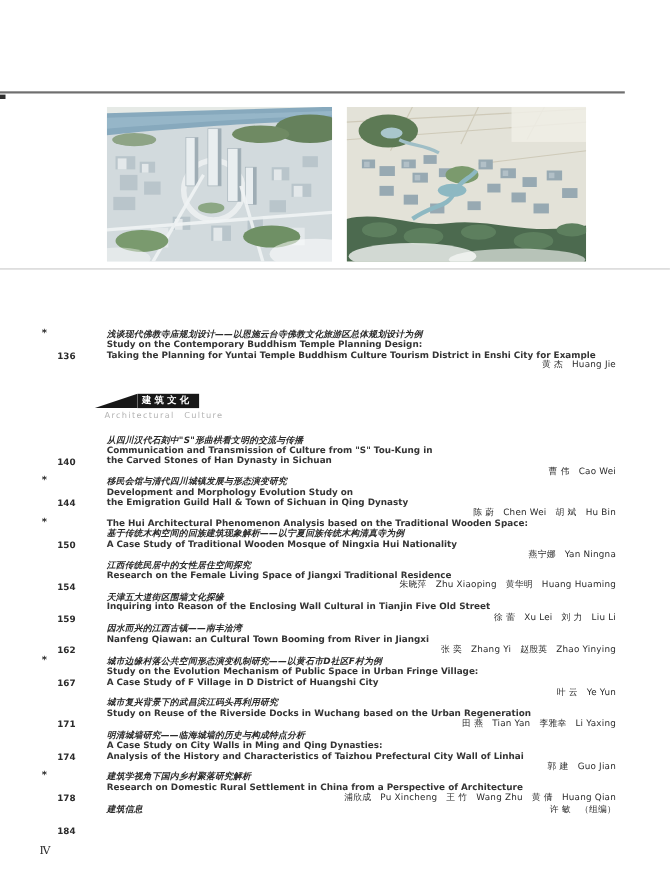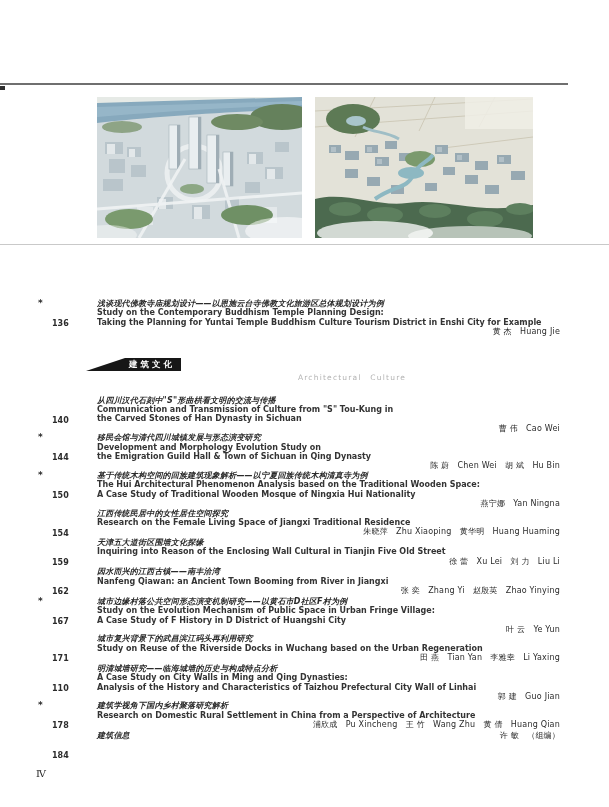--- a/index.html
+++ b/index.html
@@ -34,21 +34,21 @@
   .entry.inline .ebody{display:flex;justify-content:space-between;align-items:baseline;}
   .entry.inline .authors{flex:0 0 auto;}
   .entry.inline .cn{flex:0 1 auto;}
 
   
   .banner{margin:21px 0 13px 86px;}
   .banner-row{display:flex;align-items:stretch;height:13px;width:auto;text-align:right;}
   .wedge{width:39px;height:13px;fill:#171717;flex:0 0 auto;}
   .banner-box{background:#171717;color:#ffffff;font-size:8.5px;font-weight:700;
     letter-spacing:3px;line-height:13px;padding:0 6px 0 4px;white-space:nowrap;}
-  .banner-en{color:#b3b3b3;font-size:7.5px;letter-spacing:1.2px;margin:2px 0 0 9px;white-space:nowrap;text-align:center;}
+  .banner-en{color:#b3b3b3;font-size:7.5px;letter-spacing:1.2px;margin:2px 0 0 9px;white-space:nowrap;}
 
   .folio{position:absolute;left:36px;top:768px;font-size:10px;
     font-family:"DejaVu Serif","Liberation Serif",serif;color:#2b2b2b;}
 </style>
 </head>
 <body>
 
 <div class="page">
 
   <div class="top-rule"></div>
@@ -218,22 +218,22 @@
       <div class="line cn">移民会馆与清代四川城镇发展与形态演变研究</div>
       <div class="line en">Development and Morphology Evolution Study on</div>
             <div class="line en">the Emigration Guild Hall &amp; Town of Sichuan in Qing Dynasty</div>
             <div class="authors">陈 蔚　Chen Wei　胡 斌　Hu Bin</div>
     </div>
   </div>
         <div class="entry">
     <span class="star">*</span>
     <span class="num">150</span>
     <div class="ebody">
+      <div class="line en">The Hui Architectural Phenomenon Analysis based on the Traditional Wooden Space:</div>
       <div class="line cn">基于传统木构空间的回族建筑现象解析——以宁夏回族传统木构清真寺为例</div>
-      <div class="line en">The Hui Architectural Phenomenon Analysis based on the Traditional Wooden Space:</div>
             <div class="line en">A Case Study of Traditional Wooden Mosque of Ningxia Hui Nationality</div>
             <div class="authors">燕宁娜　Yan Ningna</div>
     </div>
   </div>
         <div class="entry">
     <span class="star"></span>
     <span class="num">154</span>
     <div class="ebody">
       <div class="line cn">江西传统民居中的女性居住空间探究</div>
       <div class="line en">Research on the Female Living Space of Jiangxi Traditional Residence</div>
@@ -247,46 +247,46 @@
       <div class="line cn">天津五大道街区围墙文化探缘</div>
       <div class="line en">Inquiring into Reason of the Enclosing Wall Cultural in Tianjin Five Old Street</div>
             <div class="authors">徐 蕾　Xu Lei　刘 力　Liu Li</div>
     </div>
   </div>
         <div class="entry">
     <span class="star"></span>
     <span class="num">162</span>
     <div class="ebody">
       <div class="line cn">因水而兴的江西古镇——南丰洽湾</div>
-      <div class="line en">Nanfeng Qiawan: an Ancient Town Booming from River in Jiangxi</div>
+      <div class="line en">Nanfeng Qiawan: an Cultural Town Booming from River in Jiangxi</div>
             <div class="authors">张 奕　Zhang Yi　赵殷英　Zhao Yinying</div>
     </div>
   </div>
         <div class="entry">
     <span class="star">*</span>
     <span class="num">167</span>
     <div class="ebody">
       <div class="line cn">城市边缘村落公共空间形态演变机制研究——以黄石市D社区F村为例</div>
       <div class="line en">Study on the Evolution Mechanism of Public Space in Urban Fringe Village:</div>
-            <div class="line en">A Case Study of F History in D District of Huangshi City</div>
+            <div class="line en">A Case Study of F Village in D District of Huangshi City</div>
             <div class="authors">叶 云　Ye Yun</div>
     </div>
   </div>
         <div class="entry">
     <span class="star"></span>
     <span class="num">171</span>
     <div class="ebody">
       <div class="line cn">城市复兴背景下的武昌滨江码头再利用研究</div>
       <div class="line en">Study on Reuse of the Riverside Docks in Wuchang based on the Urban Regeneration</div>
             <div class="authors">田 燕　Tian Yan　李雅幸　Li Yaxing</div>
     </div>
   </div>
         <div class="entry">
     <span class="star"></span>
-    <span class="num">110</span>
+    <span class="num">174</span>
     <div class="ebody">
       <div class="line cn">明清城墙研究——临海城墙的历史与构成特点分析</div>
       <div class="line en">A Case Study on City Walls in Ming and Qing Dynasties:</div>
             <div class="line en">Analysis of the History and Characteristics of Taizhou Prefectural City Wall of Linhai</div>
             <div class="authors">郭 建　Guo Jian</div>
     </div>
   </div>
         <div class="entry">
     <span class="star">*</span>
     <span class="num">178</span>

